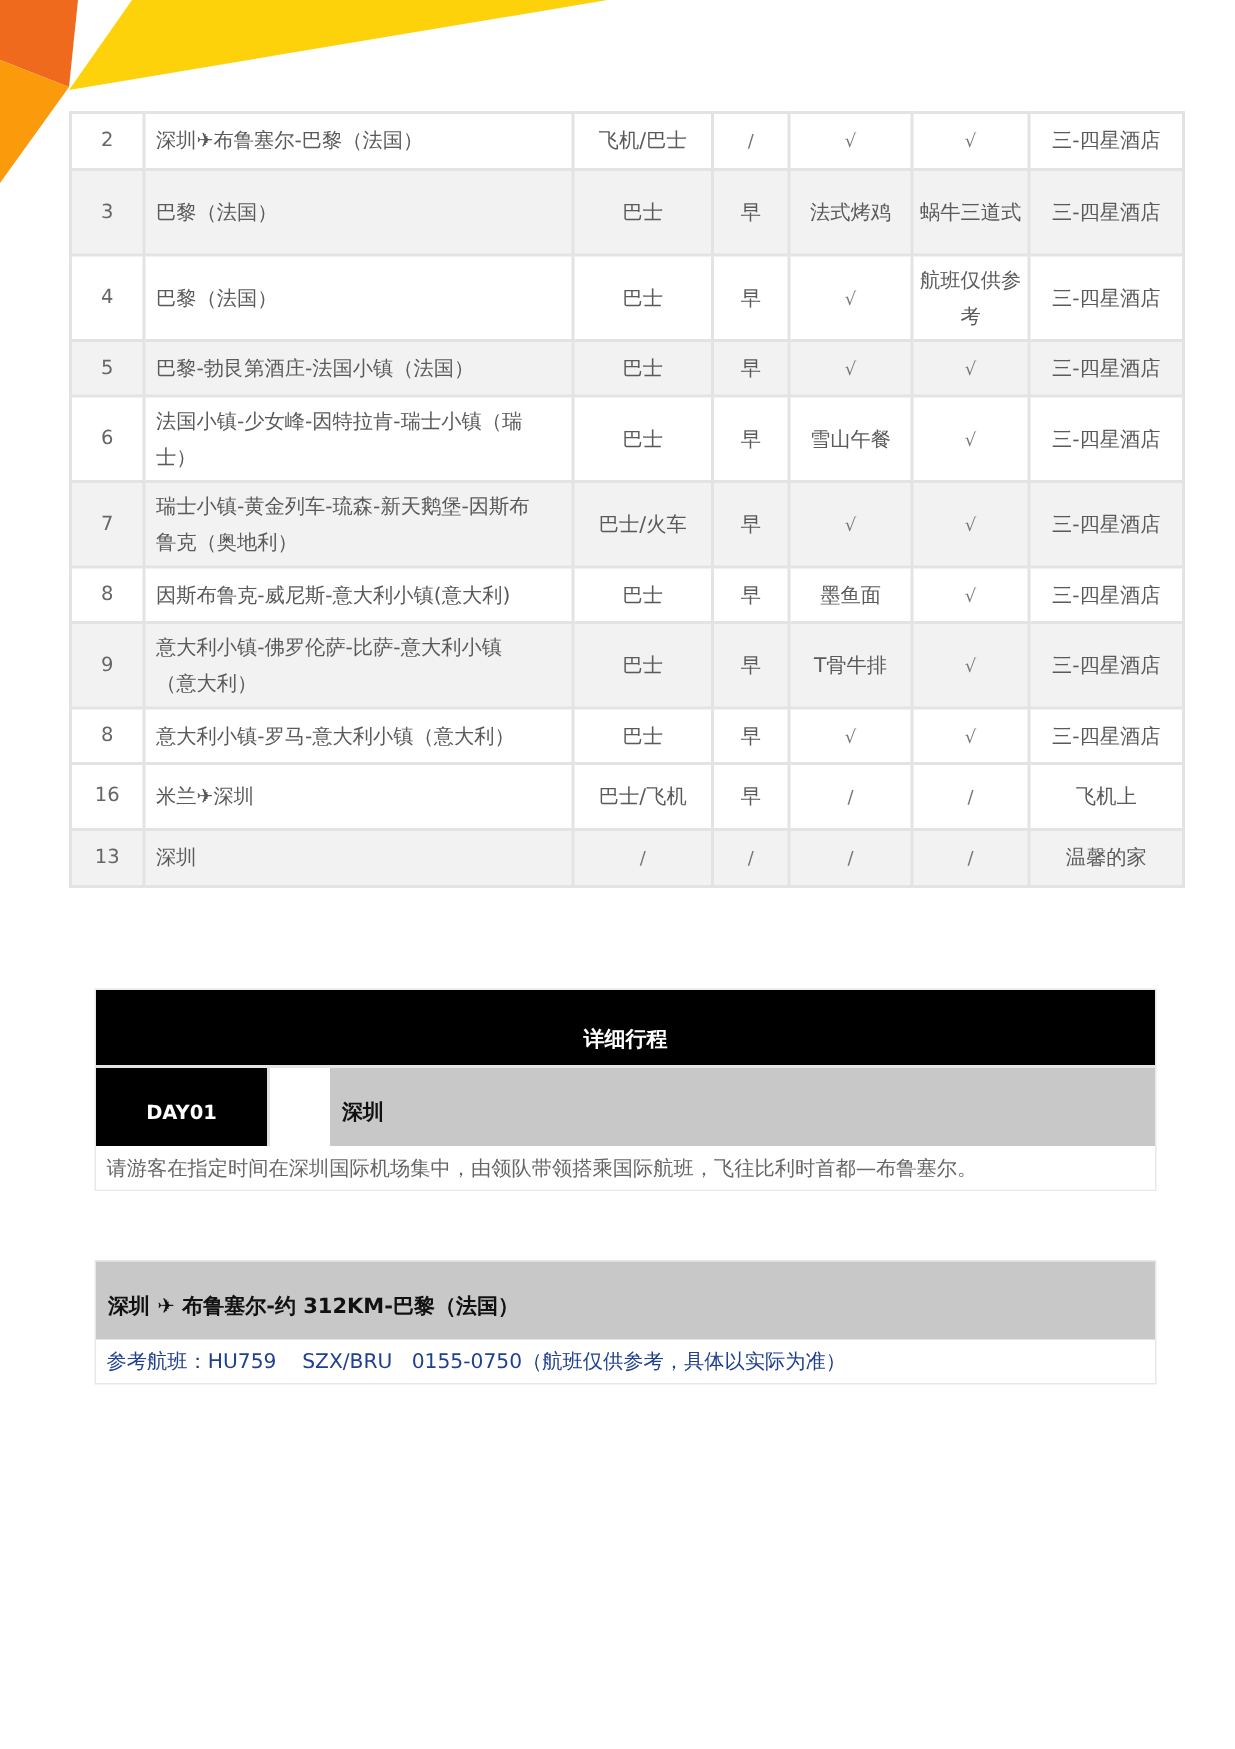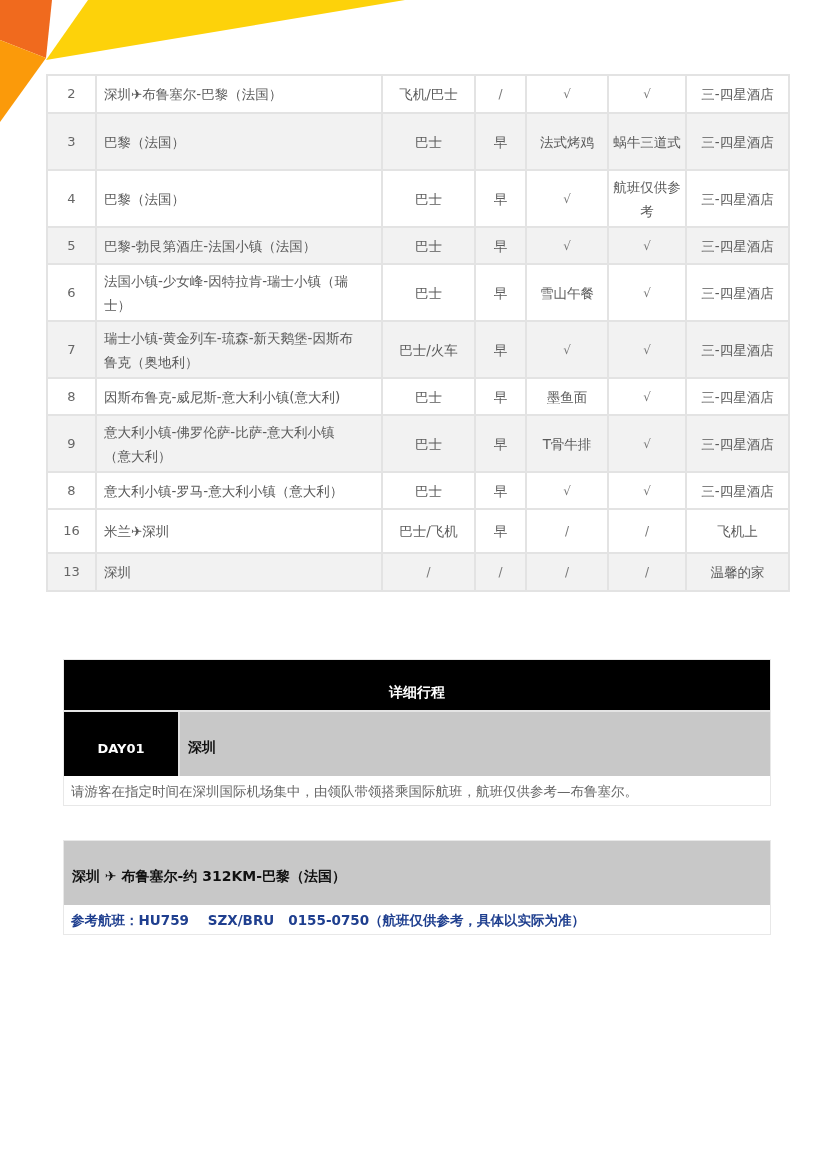--- a/index.html
+++ b/index.html
@@ -31,39 +31,39 @@
   .detail {
     position: absolute; left: 63px; width: 708px;
     border: 1px solid #e8e8e8; box-sizing: border-box;
   }
   .detail-head {
     background: #000; color: #fff; height: 52px;
     display: flex; align-items: center; justify-content: center;
     font-weight: bold; font-size: 14px; padding-top: 16px; box-sizing: border-box;
     border-bottom: 2px solid #e4e4e4;
   }
-  .day-row { display: flex; height: 64px; }
+  .day-row { display: flex; height: 52px; gap: 40px; }
   .day-label {
     width: 116px; background: #000; color: #fff;
     display: flex; align-items: center; justify-content: center;
     font-weight: bold; font-size: 13px; padding-top: 8px; box-sizing: border-box;
     border-right: 2px solid #e0e0e0;
   }
   .day-title {
     flex: 1; background: #c8c8c8; color: #111;
     display: flex; align-items: center; padding-left: 8px; padding-top: 8px; box-sizing: border-box;
     font-weight: bold; font-size: 14px;
   }
   .day-desc {
     height: 29px; line-height: 30px; padding-left: 7px;
     font-size: 13.5px; color: #666; background: #fff;
   }
   .day-ref {
     height: 29px; line-height: 30px; padding-left: 7px;
-    font-size: 13.5px; color: #1f3f8f; font-weight: bold; background: #fff;
+    font-size: 13.5px; color: #1f3f8f; font-weight: normal; background: #fff;
     white-space: pre;
   }
 </style>
 </head>
 <body>
 
 <svg class="deco" viewBox="0 0 823 130" xmlns="http://www.w3.org/2000/svg">
   <polygon points="0,0 52,0 46,58 0,40" fill="#f06a1e"></polygon>
   <polygon points="0,40 46,58 0,122" fill="#fb9a0a"></polygon>
   <polygon points="88,0 405,0 46,60" fill="#fdd20a"></polygon>
@@ -181,21 +181,21 @@
     </tr>
   </tbody>
 </table>
 
 <div class="detail" style="top:659px;">
   <div class="detail-head">详细行程</div>
   <div class="day-row">
     <div class="day-label">DAY01</div>
     <div class="day-title">深圳</div>
   </div>
-  <div class="day-desc">请游客在指定时间在深圳国际机场集中，由领队带领搭乘国际航班，航班仅供参考—布鲁塞尔。</div>
+  <div class="day-desc">请游客在指定时间在深圳国际机场集中，由领队带领搭乘国际航班，飞往比利时首都—布鲁塞尔。</div>
 </div>
 
 <div class="detail" style="top:840px;">
   <div class="day-row">
     <div class="day-title">深圳 ✈ 布鲁塞尔-约 312KM-巴黎（法国）</div>
   </div>
   <div class="day-ref">参考航班：HU759    SZX/BRU   0155-0750（航班仅供参考，具体以实际为准）</div>
 </div>
 
 </body></html>

